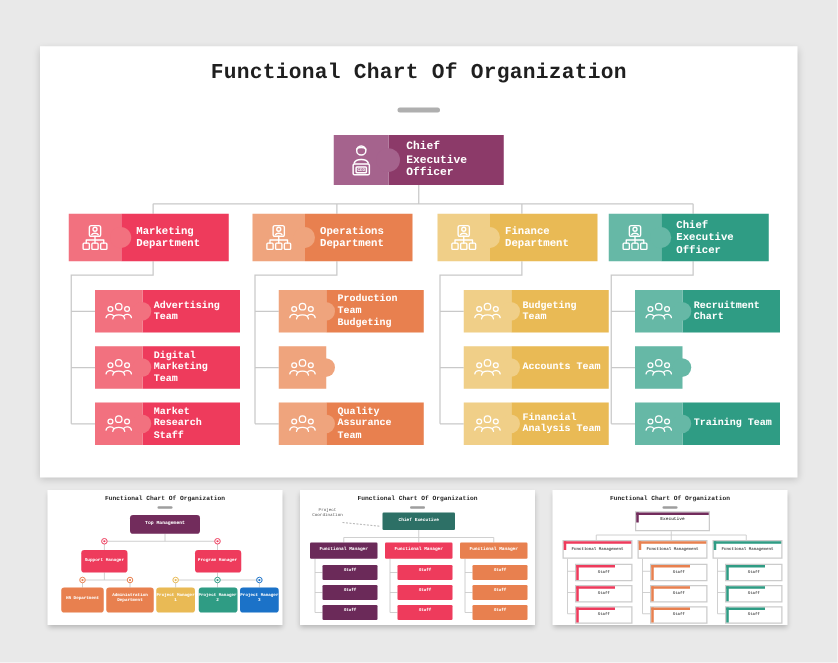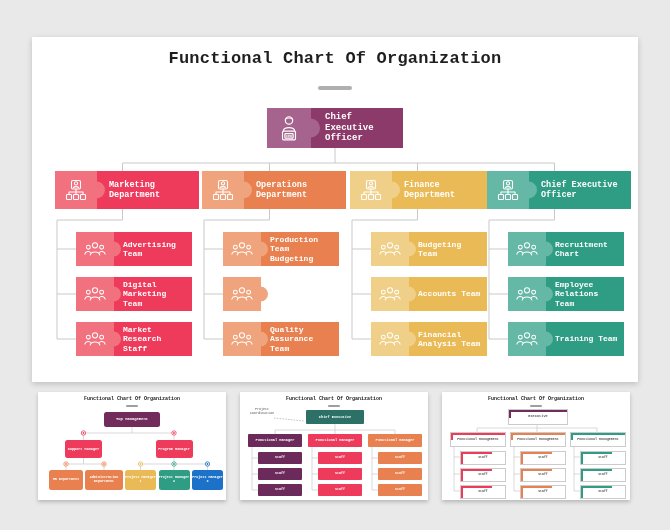--- a/index.html
+++ b/index.html
@@ -18,21 +18,21 @@
   .chip-ic{position:relative;display:flex;align-items:center;justify-content:center;z-index:2;}
   .chip-ic::after{content:'';position:absolute;top:50%;transform:translateY(-50%);
     border-radius:50%;background:inherit;z-index:1;}
   .chip-lb{flex:1;display:flex;align-items:center;color:#fff;font-weight:bold;
     line-height:1.18;z-index:0;}
   .ceo-chip{left:235px;top:71px;width:136px;height:40px;}
   .ceo-chip .chip-ic{width:44px;}
   .ceo-chip .chip-ic::after{right:-9px;width:19px;height:19px;}
   .ceo-chip .chip-lb{padding-left:14px;font-size:9px;background:#8C3A69;}
   .ceo-chip .chip-ic{background:#A5638D;}
-  .dept{height:38px;width:144px;top:134px;}
+  .dept{height:38px;width:128px;top:134px;}
   .dept .chip-ic{width:42px;}
   .dept .chip-ic::after{right:-8px;width:17px;height:17px;}
   .dept .chip-lb{padding-left:12px;font-size:8.5px;}
   .team{height:34px;width:116px;}
   .team .chip-ic{width:38px;}
   .team .chip-ic::after{right:-7px;width:15px;height:15px;}
   .team .chip-lb{padding-left:9px;padding-right:2px;font-size:8px;}
   
   .c-red  .chip-lb{background:#EE3B5C;} .c-red  .chip-ic{background:#F2717F;}
   .c-org  .chip-lb{background:#E8804F;} .c-org  .chip-ic{background:#EFA47D;}
@@ -232,21 +232,20 @@
           </svg>
         </div>
       <div class="chip-lb">Recruitment Chart</div>
     </div>
     <div class="chip team c-teal" style="left:476px;top:240px">
       <div class="chip-ic">
         <svg class="ic-svg" width="24" height="19" viewBox="0 0 26 20">
             <use href="#icon-team"></use>
           </svg>
         </div>
-      <div class="chip-lb">Employee Relations Team</div>
     </div>
     <div class="chip team c-teal" style="left:476px;top:285px">
       <div class="chip-ic">
         <svg class="ic-svg" width="24" height="19" viewBox="0 0 26 20">
             <use href="#icon-team"></use>
           </svg>
         </div>
       <div class="chip-lb">Training Team</div>
     </div>
   </div>

